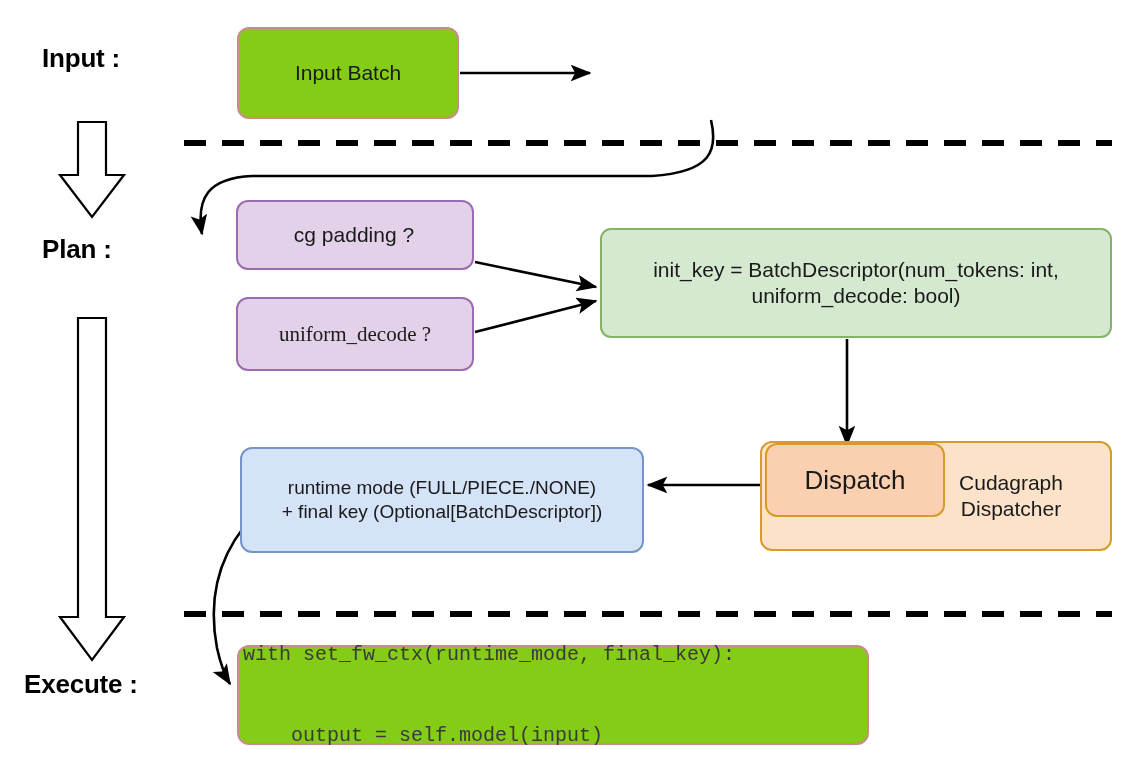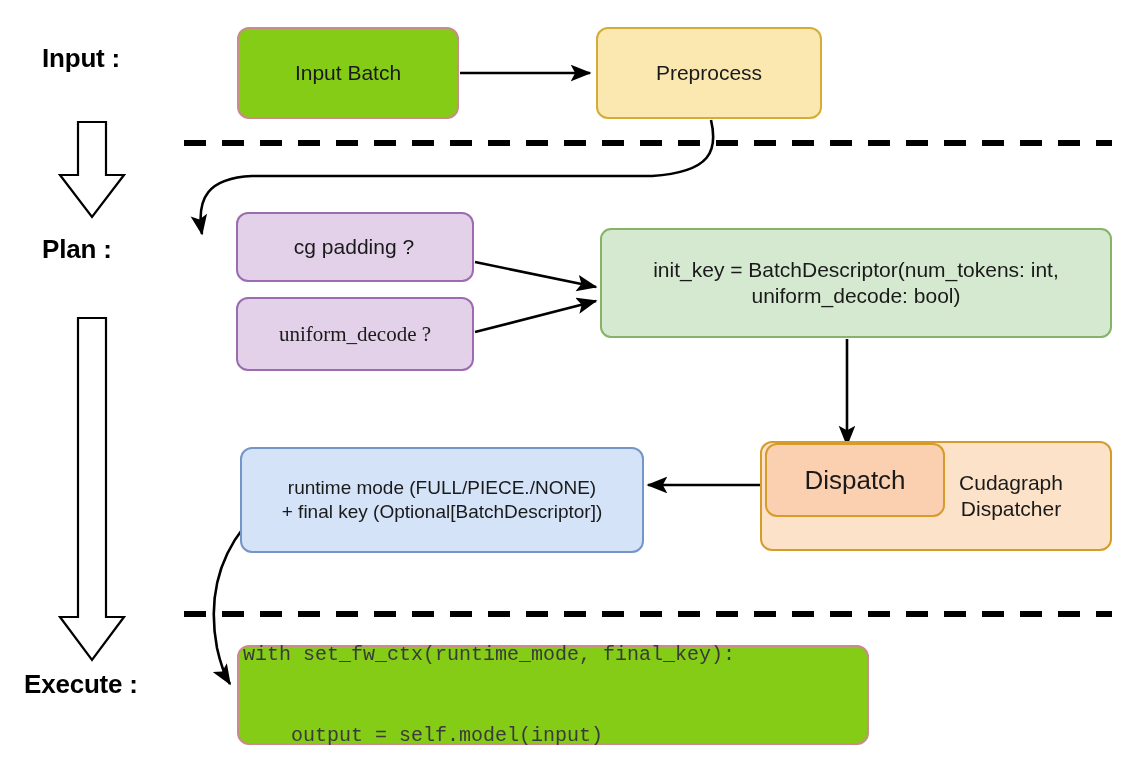--- a/index.html
+++ b/index.html
@@ -124,25 +124,22 @@
   <div class="stage-label" style="left:30px; top:43px;">Input :</div>
 
   <div class="stage-label" style="left:30px; top:234px;">Plan :</div>
 
   <div class="stage-label" style="left:12px; top:669px;">Execute :</div>
 
   <div class="node pink" style="left:225px; top:27px; width:222px; height:92px;">
     <span class="node-text">Input Batch</span>
   </div>
 
-  <div class="node yellow" style="left:584px; top:27px; width:226px; height:92px;">
-    <span class="node-text">Preprocess</span>
-  </div>
 
-  <div class="node purple" style="left:224px; top:212px; width:238px; height:70px;padding-left:8px;">
+  <div class="node purple" style="left:224px; top:200px; width:238px; height:70px;padding-left:8px;">
     <span class="node-text">cg padding ?</span>
   </div>
 
   <div class="node purple" style="left:224px; top:297px; width:238px; height:74px;font-family:Liberation Serif, serif;">
     <span class="node-text">uniform_decode ?</span>
   </div>
 
   <div class="node green" style="left:588px; top:228px; width:512px; height:110px;border-radius:11px;">
     <div style="width:100%;">
       <div class="node-text">init_key = BatchDescriptor(num_tokens: int,</div>

